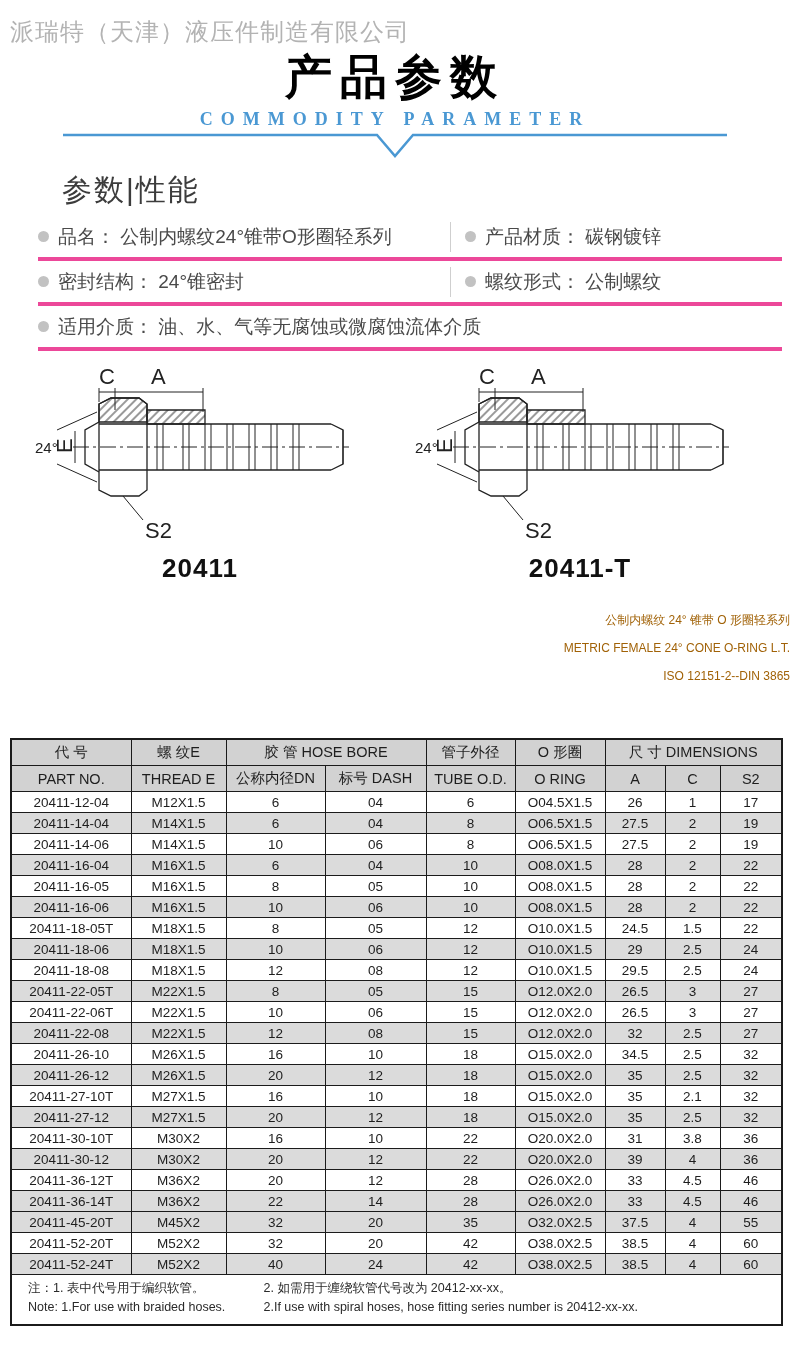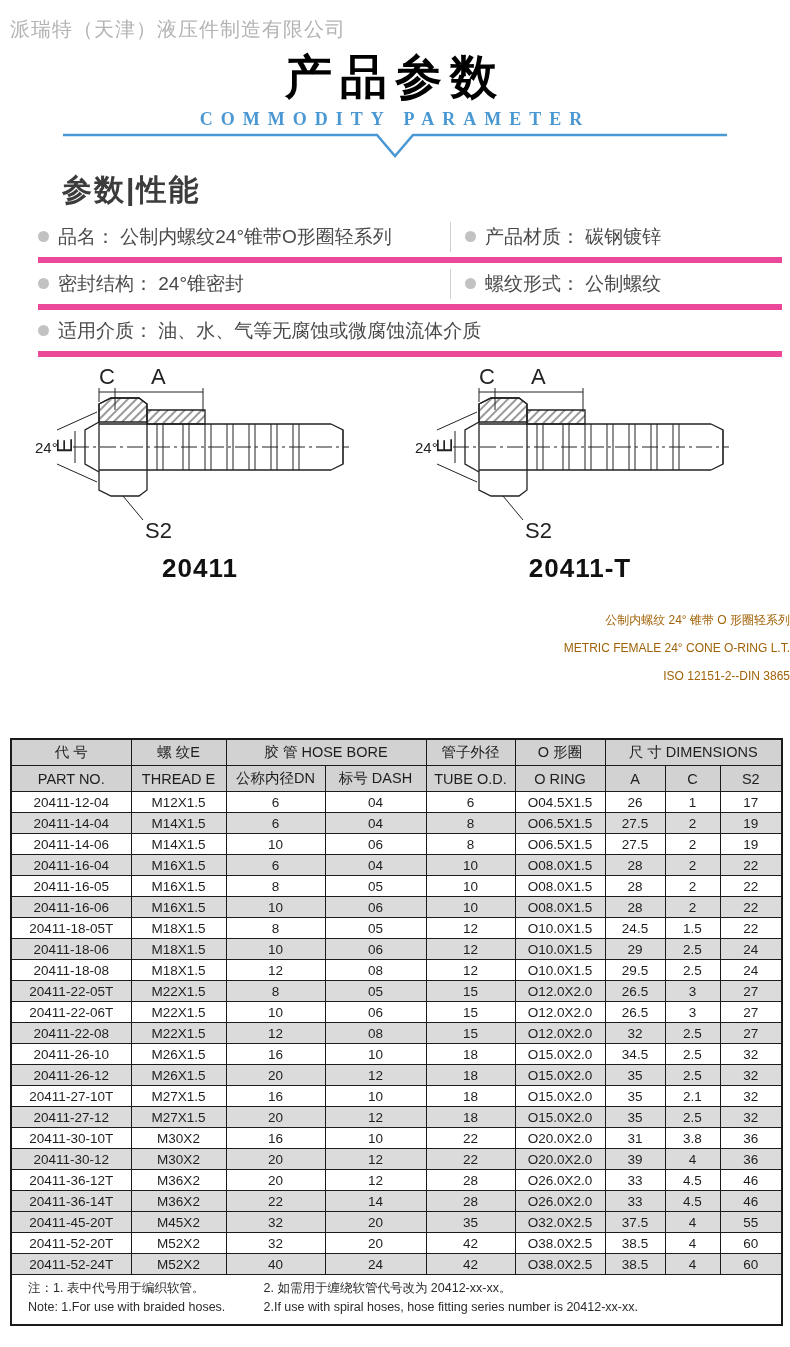--- a/index.html
+++ b/index.html
@@ -1,29 +1,29 @@
 <!DOCTYPE html>
 <html><head>
 <meta charset="utf-8">
 <style>
   html,body{margin:0;padding:0;}
   body{
     width:790px;height:1347px;position:relative;background:#ffffff;
     font-family:"Liberation Sans", sans-serif;color:#222;overflow:hidden;
   }
-  .company{position:absolute;top:16px;left:10px;font-size:20px;color:#b3b3b3;letter-spacing:1px;}
+  .company{position:absolute;top:16px;left:10px;font-size:24px;color:#b3b3b3;letter-spacing:1px;}
   .page-title{position:absolute;top:46px;left:0;width:100%;text-align:center;
     font-size:47px;font-weight:bold;color:#000000;letter-spacing:8px;}
   .page-subtitle{position:absolute;top:109px;left:0;width:100%;text-align:center;
     font-family:"Liberation Serif", serif;font-size:18px;font-weight:600;color:#4a98d3;letter-spacing:8px;}
   .rule{position:absolute;top:132px;left:0;width:790px;height:30px;}
-  .spec-heading{position:absolute;top:170px;left:62px;font-size:30px;font-weight:700;
+  .spec-heading{position:absolute;top:170px;left:62px;font-size:30px;font-weight:400;
     color:#3c3c3c;letter-spacing:2px;margin:0;}
   .spec-grid{position:absolute;top:216px;left:38px;width:744px;}
-  .spec-row{display:flex;align-items:center;height:41px;border-bottom:6px solid #ec4899;}
+  .spec-row{display:flex;align-items:center;height:41px;border-bottom:4px solid #ec4899;}
   .spec-cell{display:flex;align-items:center;font-size:19px;color:#4a4a4a;}
   .spec-cell.c1{flex:0 0 412px;}
   .spec-cell.full{flex:1 1 auto;}
   .bullet{width:11px;height:11px;border-radius:50%;background:#c2c2c2;margin-right:9px;flex:0 0 11px;}
   .vdiv{width:1px;height:30px;background:#cfcfcf;margin-right:14px;}
   .drawings{position:absolute;top:352px;left:0;width:790px;height:250px;}
   .fig{position:absolute;top:0;width:330px;text-align:center;}
   .fig.left{left:35px;}
   .fig.right{left:415px;}
   .fig-caption{margin-top:2px;font-size:26px;font-weight:bold;color:#111;letter-spacing:1px;}

